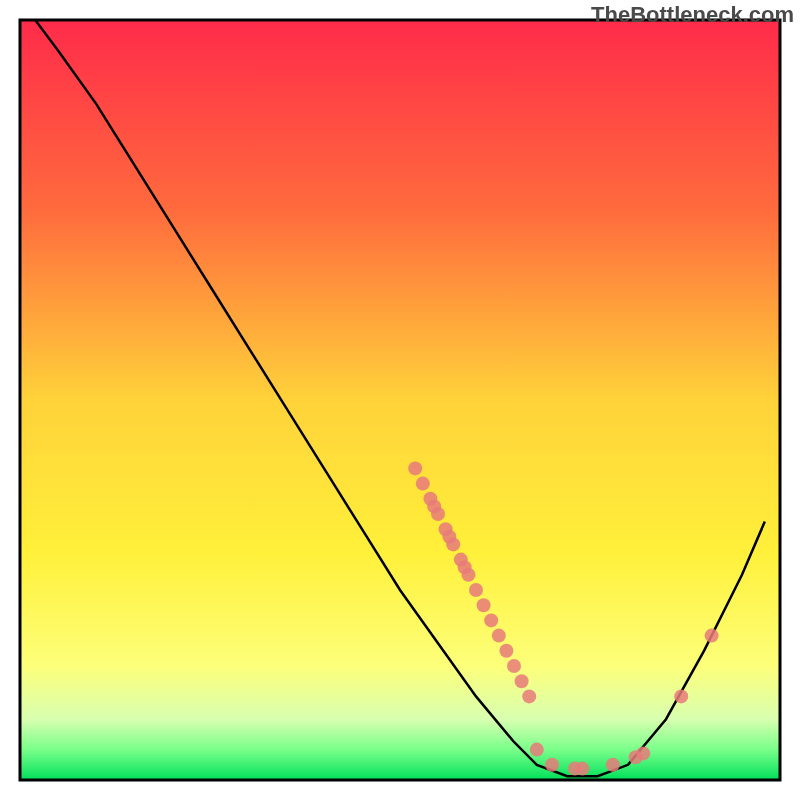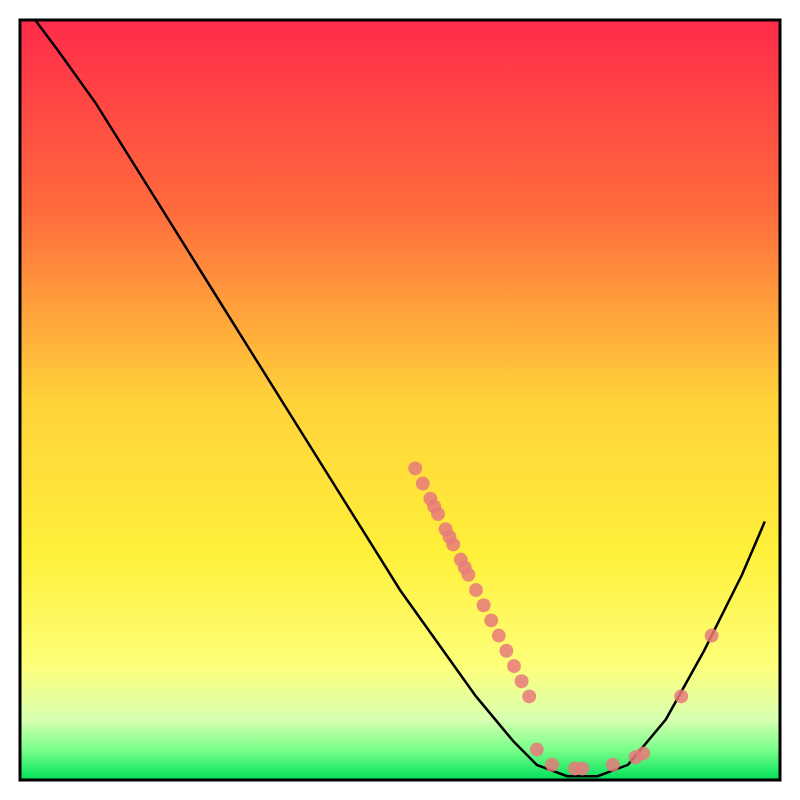--- a/index.html
+++ b/index.html
@@ -27,20 +27,21 @@
     z-index: 10;
   }
   svg {
     display: block;
   }
 </style>
 </head>
 <body>
 
 <div class="chart-container">
+  <div class="watermark">TheBottleneck.com</div>
   <svg id="chart-svg" width="800" height="800" viewBox="0 0 800 800">
     <defs>
       <linearGradient id="bg-grad" x1="0" y1="0" x2="0" y2="1">
           <stop offset="0%" stop-color="#ff2b4a"></stop>
           <stop offset="25%" stop-color="#ff6b3d"></stop>
           <stop offset="50%" stop-color="#ffd23a"></stop>
           <stop offset="70%" stop-color="#fff03a"></stop>
           <stop offset="85%" stop-color="#fdff7a"></stop>
           <stop offset="92%" stop-color="#d8ffb0"></stop>
           <stop offset="96%" stop-color="#7aff8a"></stop>

